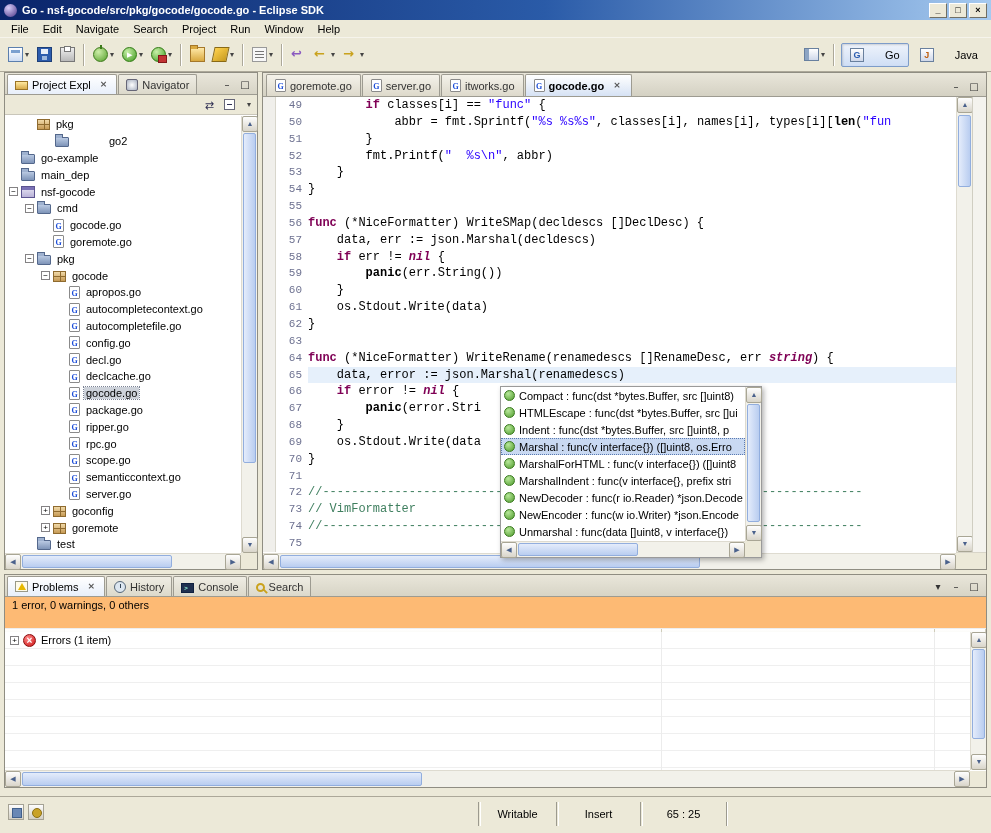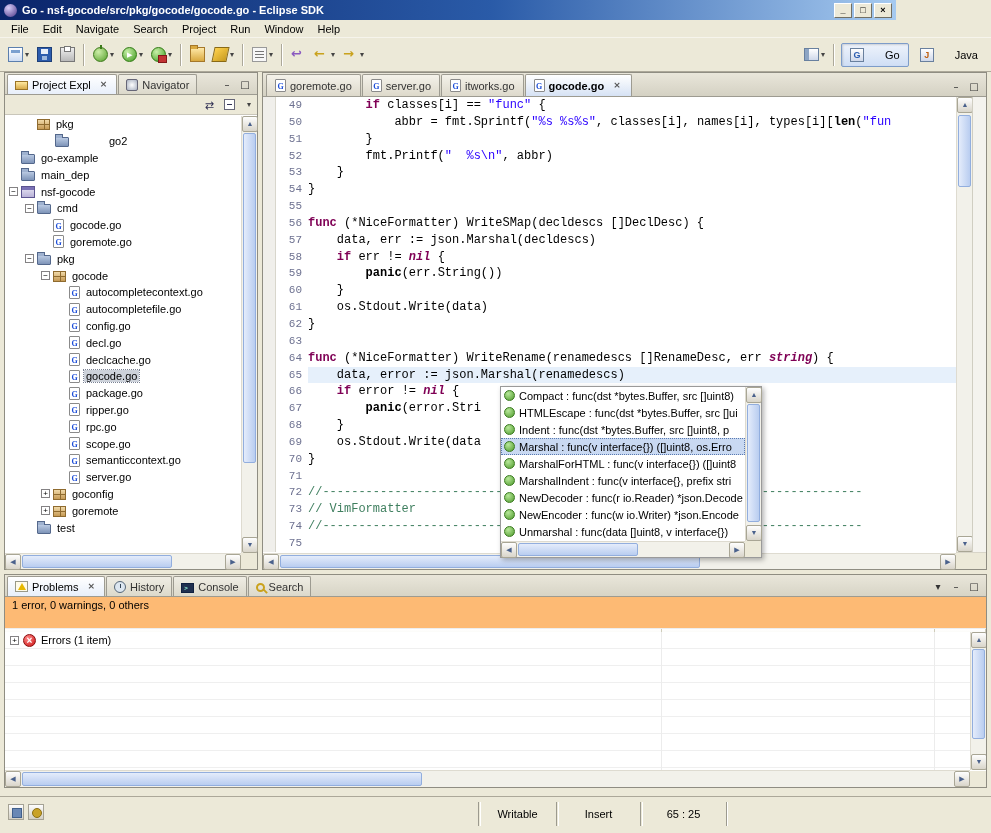--- a/index.html
+++ b/index.html
@@ -1,20 +1,20 @@
 <!DOCTYPE html>
 <html><head>
 <meta charset="utf-8">
 <style>
   *{margin:0;padding:0;box-sizing:border-box}
   html,body{width:991px;height:833px;overflow:hidden}
   body{position:relative;background:#ece9d8;font-family:"Liberation Sans","DejaVu Sans",sans-serif;font-size:11px;color:#000}
 
   
-  .titlebar{position:absolute;left:0;top:0;width:896px;height:20px;
+  .titlebar{position:absolute;left:0;top:0;width:991px;height:20px;
     background:linear-gradient(90deg,#0a246a,#2a5ba8 55%,#a6caf0);
     display:flex;align-items:center;padding:0 4px;color:#fff}
   .app-icon{width:13px;height:13px;border-radius:50%;
     background:radial-gradient(circle at 35% 30%,#d8ccf8,#4a3585);margin-right:5px;flex:none}
   .title-text{font-weight:bold;font-size:11px;white-space:nowrap;overflow:hidden;flex:1}
   .cap-btns{display:flex;flex:none}
   .cap-btn{width:18px;height:15px;margin-left:2px;background:#ece9d8;
     border:1px solid;border-color:#fff #716f64 #716f64 #fff;
     font:bold 9px/13px "Liberation Sans",sans-serif;text-align:center;color:#000;cursor:default}
 
@@ -364,20 +364,25 @@
           <span class="tlabel">pkg</span>
         </div>
         <div class="tree-row" style="padding-left: 36px;">
           <span class="expbox">−</span>
           <span class="ticon t-pkg"></span>
           <span class="tlabel">gocode</span>
         </div>
         <div class="tree-row" style="padding-left: 52px;">
           <span class="expbox empty"></span>
           <span class="ticon t-gofile"></span>
+          <span class="tlabel">apropos.go</span>
+        </div>
+        <div class="tree-row" style="padding-left: 52px;">
+          <span class="expbox empty"></span>
+          <span class="ticon t-gofile"></span>
           <span class="tlabel">autocompletecontext.go</span>
         </div>
         <div class="tree-row" style="padding-left: 52px;">
           <span class="expbox empty"></span>
           <span class="ticon t-gofile"></span>
           <span class="tlabel">autocompletefile.go</span>
         </div>
         <div class="tree-row" style="padding-left: 52px;">
           <span class="expbox empty"></span>
           <span class="ticon t-gofile"></span>

